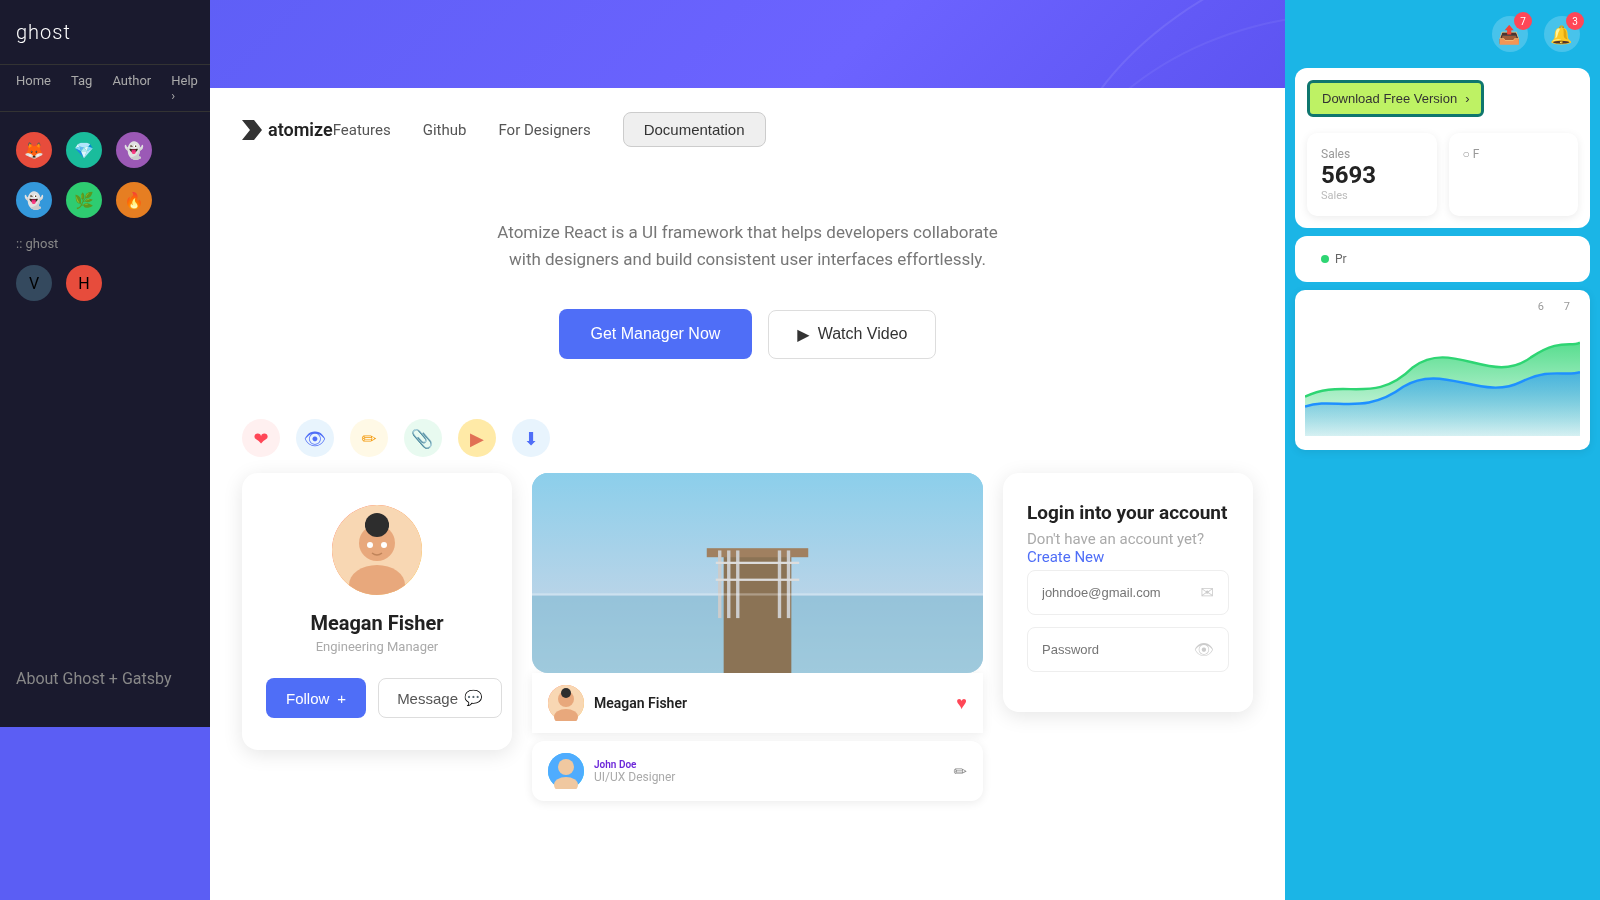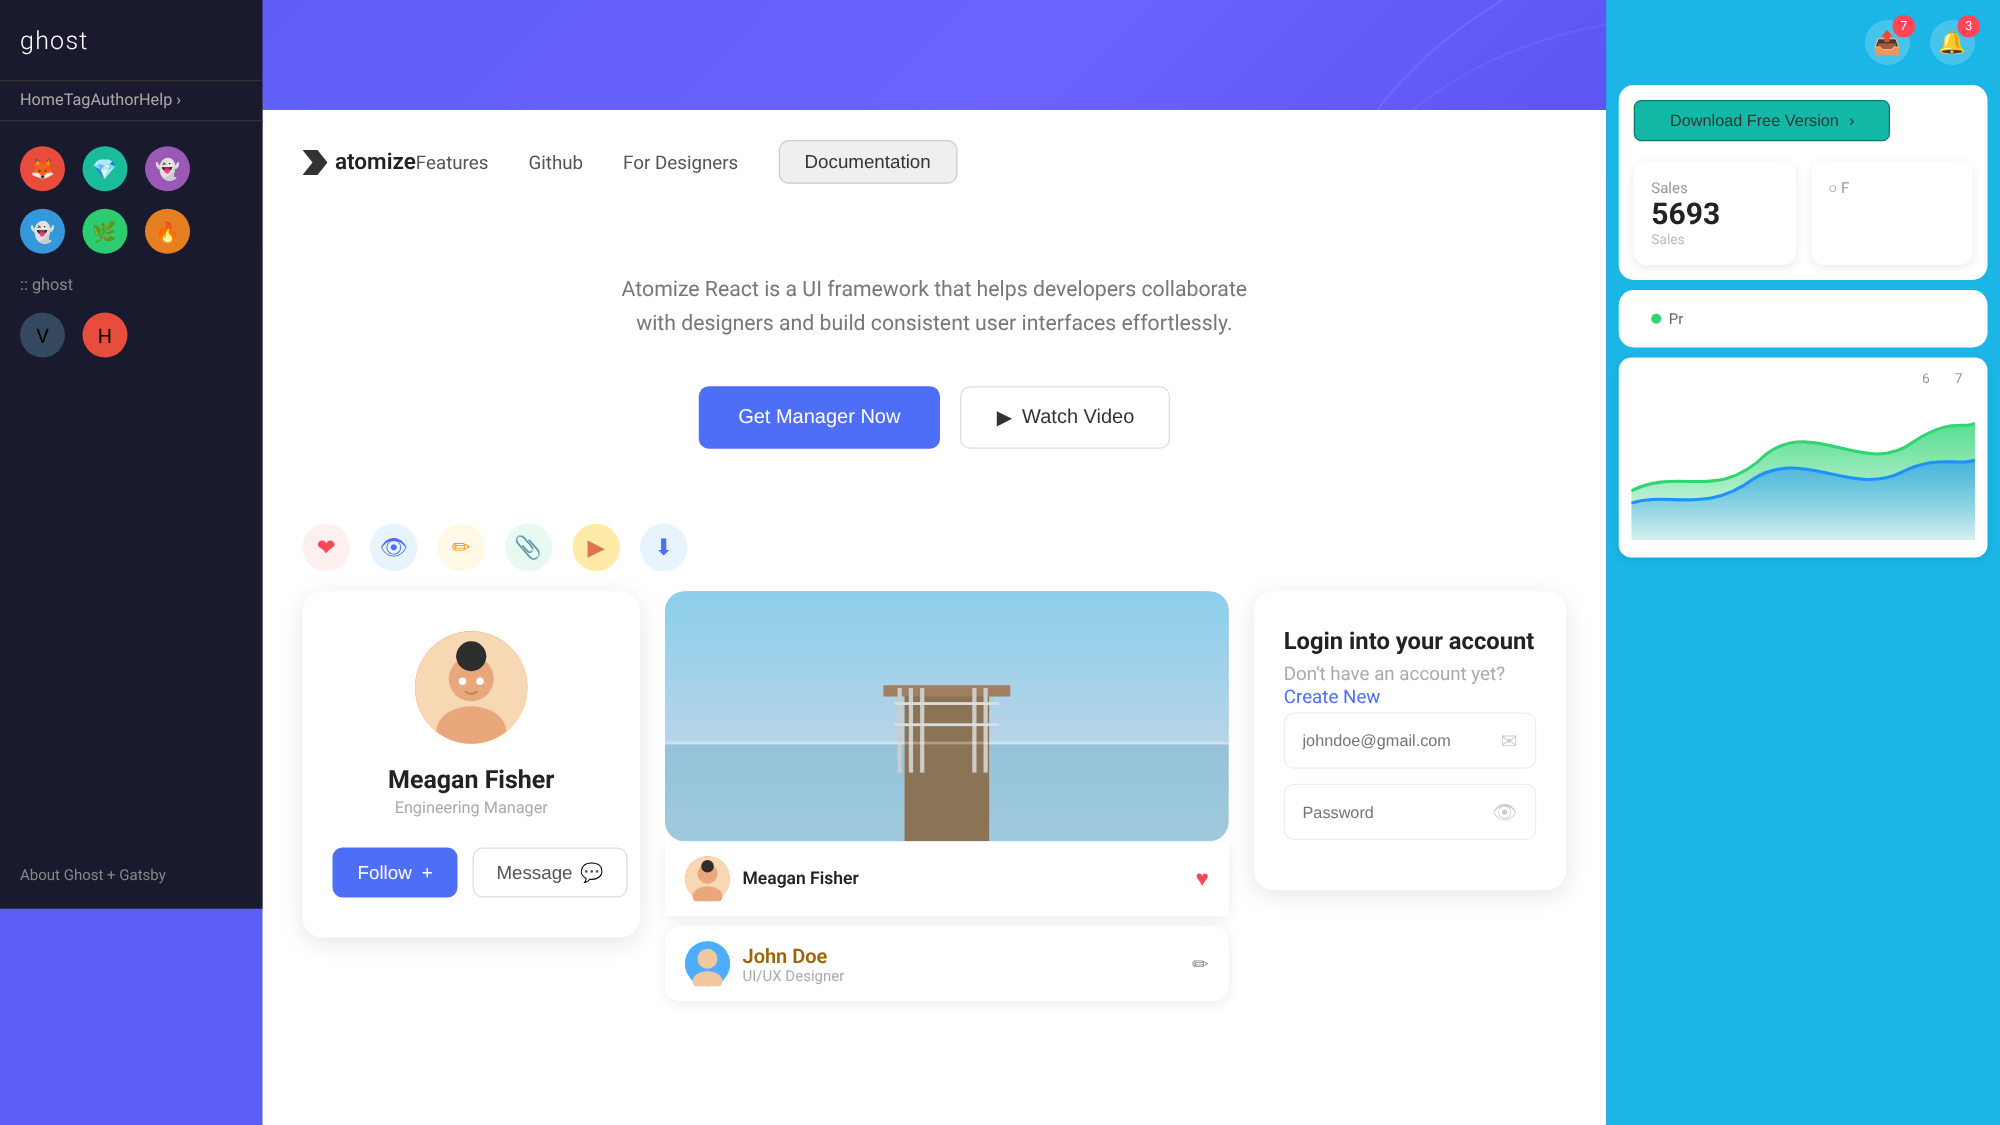--- a/index.html
+++ b/index.html
@@ -64,20 +64,21 @@
     }
     .left-sidebar-header {
       padding: 20px 16px;
       color: white;
       font-size: 20px;
       font-weight: 300;
       letter-spacing: 1px;
     }
     .left-sidebar-nav {
       display: flex;
+      gap: 20px;
       padding: 8px 16px;
       border-top: 1px solid #333;
       border-bottom: 1px solid #333;
     }
     .left-sidebar-nav span {
       color: #aaa;
       font-size: 13px;
       cursor: pointer;
     }
     .sidebar-icons-area {
@@ -91,24 +92,24 @@
       width: 36px;
       height: 36px;
       border-radius: 50%;
       display: flex;
       align-items: center;
       justify-content: center;
       font-size: 16px;
     }
     .sidebar-bottom {
       position: absolute;
-      bottom: 20px;
+      bottom: 39px;
       left: 16px;
       color: #888;
-      font-size: 12px;
+      font-size: 16px;
     }
 
     
     .right-sidebar {
       position: absolute;
       right: 0;
       top: 0;
       width: 315px;
       height: 900px;
       background: #1bb5e6;
@@ -145,26 +146,26 @@
       color: white;
       display: flex;
       align-items: center;
       justify-content: center;
     }
     .download-btn {
       display: flex;
       align-items: center;
       justify-content: center;
       gap: 8px;
-      border: 1px solid #0f766e;
+      border: 3px solid #0f766e;
       border-radius: 6px;
-      padding: 8px 28px;
+      padding: 8px 12px;
       font-size: 13px;
       color: #333;
-      background: #14b8a6;
+      background: #bef264;
       cursor: pointer;
     }
     .sales-section {
       margin-top: 16px;
       display: flex;
       gap: 12px;
     }
     .sales-card {
       background: white;
       border-radius: 10px;
@@ -458,23 +459,23 @@
       width: 36px;
       height: 36px;
       border-radius: 50%;
       background: linear-gradient(135deg, #4facfe, #00f2fe);
       display: flex;
       align-items: center;
       justify-content: center;
       font-size: 16px;
     }
     .user-title {
-      font-size: 16px;
+      font-size: 10px;
       font-weight: 600;
-      color: #a16207;
+      color: #6d28d9;
     }
     .user-subtitle {
       font-size: 12px;
       color: #aaa;
     }
     .edit-icon {
       color: #888;
       font-size: 16px;
       cursor: pointer;
     }

